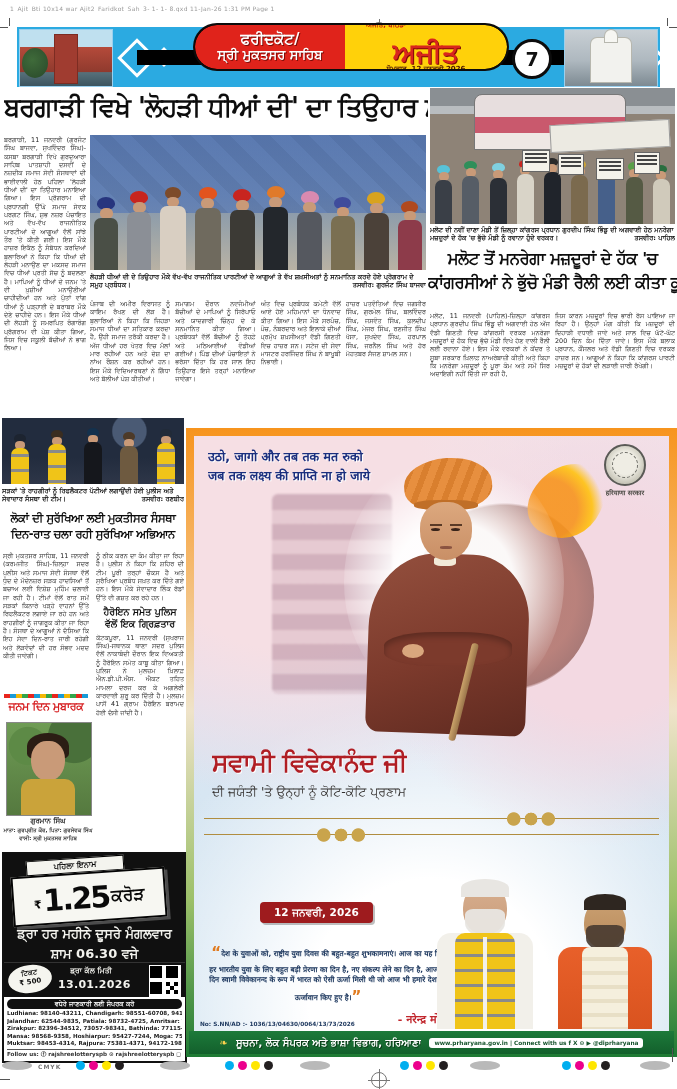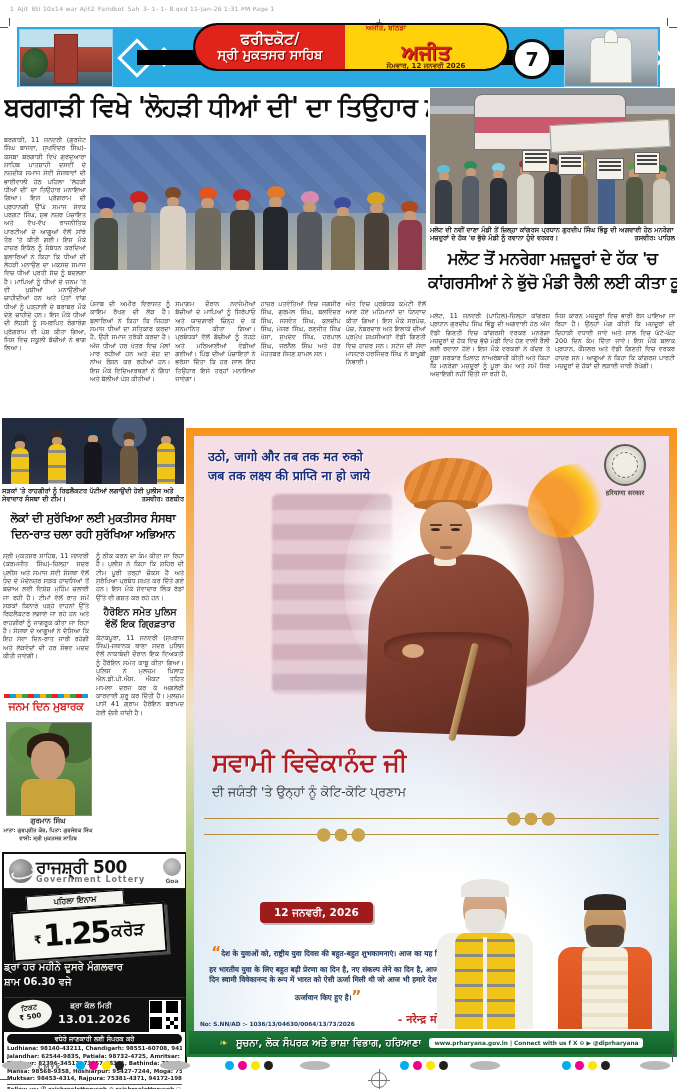--- a/index.html
+++ b/index.html
@@ -28,21 +28,21 @@
   .mh-photo.right:after{content:"";position:absolute;left:40px;top:0px;width:12px;height:12px;background:#f6f6f2;border-radius:50% 50% 0 0;box-shadow:0 0 0 1px #b7b7ae;}
   .mh-bar{left:120px;top:23px;width:450px;height:15px;background:#000;}
   .mh-diamond{width:22px;height:22px;border:3px solid #fff;transform:rotate(45deg);position:absolute;top:17px;}
   .mh-diamond.small{width:10px;height:10px;border-width:2px;top:23px;}
   #mh-oval{left:178px;top:-2px;width:312px;height:44px;background:#000000;border-radius:34px;display:flex;overflow:hidden;box-shadow:0 0 0 2px #0c0c0c;}
   #mh-oval .red{width:150px;height:100%;background:#e0231b;border-radius:32px 0 0 32px;display:flex;flex-direction:column;align-items:center;justify-content:center;color:#fff;font-weight:800;text-shadow:1px 1px 0 #7a0d08;}
   #mh-oval .red .l1{font-size:15px;line-height:1.1;}
   #mh-oval .red .l2{font-size:13px;line-height:1.2;}
   #mh-oval .yellow{flex:1;background:#ffd10a;display:flex;flex-direction:column;align-items:center;justify-content:center;border-radius:0 32px 32px 0;}
   #mh-oval .yellow .ed{font-size:7px;color:#c3130c;font-weight:700;align-self:flex-start;margin-left:21px;}
-  #mh-oval .yellow .logo{font-size:20px;font-weight:900;color:#d9251d;line-height:.95;text-shadow:1px 1px 0 #7e0b06;margin-top:11px;}
+  #mh-oval .yellow .logo{font-size:27px;font-weight:900;color:#d9251d;line-height:.95;text-shadow:1px 1px 0 #7e0b06;margin-top:11px;}
   #mh-oval .yellow .dt{font-size:7px;color:#4a1505;font-weight:700;}
   #mh-page{left:495px;top:12px;width:34px;height:34px;background:#fff;border:3px solid #0c0c0c;border-radius:50%;display:flex;align-items:center;justify-content:center;font-size:19px;font-weight:800;color:#111;}
   
   .headline-main{left:4px;top:92px;width:424px;height:38px;font-size:26px;font-weight:900;color:#0d0d0d;letter-spacing:-1px;}
   .bodytxt{font-size:6.4px;line-height:1.3;color:#222;}
   .caption{font-size:6.6px;font-weight:700;color:#111;line-height:1.25;}
   .credit{float:right;font-weight:700;}
   .colrow{display:flex;gap:5px;}
   .colrow>div{flex:1;overflow:hidden;}
   
@@ -90,21 +90,21 @@
   #lottery .brand{font-size:17px;font-weight:900;color:#141414;letter-spacing:-0.5px;line-height:1;}
   #lottery .brand small{font-size:8px;display:block;color:#777;font-weight:700;letter-spacing:1px;}
   .goa{margin-left:auto;margin-right:4px;text-align:center;font-size:6px;color:#555;font-weight:700;}
   .goa b{display:block;width:18px;height:18px;border-radius:50%;background:radial-gradient(circle at 40% 40%,#cfcfcf,#8a8a8a);margin:0 auto 1px;}
   #lottery .black{position:relative;height:108px;background:#101010;overflow:hidden;}
   .prize-card{position:absolute;left:8px;top:18px;width:150px;height:46px;background:#f7f7f2;border:2px solid #050505;transform:rotate(-4deg);box-shadow:3px 3px 0 #4c4c4c;display:flex;align-items:center;justify-content:center;color:#0a0a0a;}
   .prize-card .cur{font-size:11px;font-weight:700;margin:8px 2px 0 0;}
   .prize-card .amt{font-size:30px;font-weight:900;letter-spacing:-2px;}
   .prize-card .unit{font-size:17px;font-weight:900;margin-left:2px;}
   .first-tag{position:absolute;left:22px;top:4px;width:96px;height:13px;background:#f4f4ee;border:1px solid #000;transform:rotate(-4deg);font-size:8px;font-weight:800;text-align:center;color:#0a0a0a;line-height:13px;}
-  .draw-lines{position:absolute;left:0;right:0;top:70px;color:#f3f3ee;font-size:10px;font-weight:700;line-height:1.5;}
+  .draw-lines{position:absolute;left:0;right:0;top:70px;text-align:center;color:#f3f3ee;font-size:13px;font-weight:700;line-height:1.5;}
   #lottery .mid{position:relative;height:34px;background:#101010;border-top:1px solid #333;}
   .ticket{position:absolute;left:4px;top:2px;width:44px;height:28px;background:#f5f5ef;border-radius:50%;transform:rotate(-8deg);text-align:center;font-size:7px;font-weight:800;color:#111;padding-top:4px;box-sizing:border-box;line-height:1.3;}
   .drawdate{position:absolute;left:54px;top:3px;color:#f3f3ee;font-size:7.5px;font-weight:700;text-align:center;width:66px;line-height:1.4;}
   .drawdate b{font-size:11px;letter-spacing:.3px;}
   .qr{position:absolute;right:4px;top:2px;width:30px;height:30px;background:#fff;padding:1px;}
   #lottery .foot{position:relative;background:#fff;padding:2px 3px 0;}
   .contact-pill{background:#101010;color:#fff;font-size:6.5px;font-weight:700;text-align:center;border-radius:6px;padding:1px 17px;}
   .contacts{font-size:5.6px;line-height:1.35;color:#222;margin-top:1px;font-weight:600;}
   .follow{border-top:1px solid #555;margin-top:1px;padding-top:1px;font-size:5.6px;color:#333;font-weight:600;}
   
@@ -267,26 +267,30 @@
           <div class="body" style="width:25px;height:57px;background:#4b4139"></div>
         </div>
       <div class="person">
           <div class="turban" style="width:17px;height:12px;background:#b0491f"></div>
           <div class="face" style="width:12px;height:10px"></div>
           <div class="body" style="width:24px;height:50px;background:#8d3b4a"></div>
         </div>
     </div>
   </div>
 
+  <div class="abs caption" style="left:90px;top:273px;width:336px;height:25px;overflow:hidden">
+    <span>ਲੋਹੜੀ ਧੀਆਂ ਦੀ ਦੇ ਤਿਉਹਾਰ ਮੌਕੇ ਵੱਖ-ਵੱਖ ਰਾਜਨੀਤਿਕ ਪਾਰਟੀਆਂ ਦੇ ਆਗੂਆਂ ਤੇ ਵੱਖ ਸ਼ਖ਼ਸੀਅਤਾਂ ਨੂੰ ਸਨਮਾਨਿਤ ਕਰਦੇ ਹੋਏ ਪ੍ਰੋਗਰਾਮ ਦੇ ਸਮੂਹ ਪ੍ਰਬੰਧਕ।</span>
+    <span class="credit">ਤਸਵੀਰ: ਗੁਰਜੰਟ ਸਿੰਘ ਬਾਜਵਾ</span>
+  </div>
 
   <div class="abs colrow" style="left:90px;top:300px;width:336px;height:116px">
     <div class="bodytxt just">ਪੰਜਾਬ ਦੀ ਅਮੀਰ ਵਿਰਾਸਤ ਨੂੰ ਕਾਇਮ ਰੱਖਣ ਦੀ ਲੋੜ ਹੈ। ਬੁਲਾਰਿਆਂ ਨੇ ਕਿਹਾ ਕਿ ਜਿਹੜਾ ਸਮਾਜ ਧੀਆਂ ਦਾ ਸਤਿਕਾਰ ਕਰਦਾ ਹੈ, ਉਹੀ ਸਮਾਜ ਤਰੱਕੀ ਕਰਦਾ ਹੈ। ਅੱਜ ਧੀਆਂ ਹਰ ਖੇਤਰ ਵਿਚ ਮੱਲਾਂ ਮਾਰ ਰਹੀਆਂ ਹਨ ਅਤੇ ਦੇਸ਼ ਦਾ ਨਾਂਅ ਰੌਸ਼ਨ ਕਰ ਰਹੀਆਂ ਹਨ। ਇਸ ਮੌਕੇ ਵਿਦਿਆਰਥਣਾਂ ਨੇ ਗਿੱਧਾ ਅਤੇ ਬੋਲੀਆਂ ਪੇਸ਼ ਕੀਤੀਆਂ।</div>
     <div class="bodytxt just">ਸਮਾਗਮ ਦੌਰਾਨ ਨਵਜੰਮੀਆਂ ਬੱਚੀਆਂ ਦੇ ਮਾਪਿਆਂ ਨੂੰ ਸਿਰੋਪਾਓ ਅਤੇ ਯਾਦਗਾਰੀ ਚਿੰਨ੍ਹ ਦੇ ਕੇ ਸਨਮਾਨਿਤ ਕੀਤਾ ਗਿਆ। ਪ੍ਰਬੰਧਕਾਂ ਵੱਲੋਂ ਬੱਚੀਆਂ ਨੂੰ ਤੋਹਫ਼ੇ ਅਤੇ ਮਠਿਆਈਆਂ ਵੰਡੀਆਂ ਗਈਆਂ। ਪਿੰਡ ਦੀਆਂ ਪੰਚਾਇਤਾਂ ਨੇ ਭਰੋਸਾ ਦਿੱਤਾ ਕਿ ਹਰ ਸਾਲ ਇਹ ਤਿਉਹਾਰ ਇਸੇ ਤਰ੍ਹਾਂ ਮਨਾਇਆ ਜਾਵੇਗਾ।</div>
+    <div class="bodytxt just">ਅੰਤ ਵਿਚ ਪ੍ਰਬੰਧਕ ਕਮੇਟੀ ਵੱਲੋਂ ਆਏ ਹੋਏ ਮਹਿਮਾਨਾਂ ਦਾ ਧੰਨਵਾਦ ਕੀਤਾ ਗਿਆ। ਇਸ ਮੌਕੇ ਸਰਪੰਚ, ਪੰਚ, ਨੰਬਰਦਾਰ ਅਤੇ ਇਲਾਕੇ ਦੀਆਂ ਪ੍ਰਮੁੱਖ ਸ਼ਖ਼ਸੀਅਤਾਂ ਵੱਡੀ ਗਿਣਤੀ ਵਿਚ ਹਾਜ਼ਰ ਸਨ। ਸਟੇਜ ਦੀ ਸੇਵਾ ਮਾਸਟਰ ਹਰਜਿੰਦਰ ਸਿੰਘ ਨੇ ਬਾਖੂਬੀ ਨਿਭਾਈ।</div>
     <div class="bodytxt just">ਹਾਜ਼ਰ ਪਤਵੰਤਿਆਂ ਵਿਚ ਜਗਸੀਰ ਸਿੰਘ, ਗੁਰਮੇਲ ਸਿੰਘ, ਬਲਵਿੰਦਰ ਸਿੰਘ, ਜਸਵੰਤ ਸਿੰਘ, ਕੁਲਦੀਪ ਸਿੰਘ, ਮੇਜਰ ਸਿੰਘ, ਰਣਜੀਤ ਸਿੰਘ ਖੋਸਾ, ਸੁਖਦੇਵ ਸਿੰਘ, ਹਰਪਾਲ ਸਿੰਘ, ਜਰਨੈਲ ਸਿੰਘ ਅਤੇ ਹੋਰ ਮੋਹਤਬਰ ਸੱਜਣ ਸ਼ਾਮਲ ਸਨ।</div>
-    <div class="bodytxt just">ਅੰਤ ਵਿਚ ਪ੍ਰਬੰਧਕ ਕਮੇਟੀ ਵੱਲੋਂ ਆਏ ਹੋਏ ਮਹਿਮਾਨਾਂ ਦਾ ਧੰਨਵਾਦ ਕੀਤਾ ਗਿਆ। ਇਸ ਮੌਕੇ ਸਰਪੰਚ, ਪੰਚ, ਨੰਬਰਦਾਰ ਅਤੇ ਇਲਾਕੇ ਦੀਆਂ ਪ੍ਰਮੁੱਖ ਸ਼ਖ਼ਸੀਅਤਾਂ ਵੱਡੀ ਗਿਣਤੀ ਵਿਚ ਹਾਜ਼ਰ ਸਨ। ਸਟੇਜ ਦੀ ਸੇਵਾ ਮਾਸਟਰ ਹਰਜਿੰਦਰ ਸਿੰਘ ਨੇ ਬਾਖੂਬੀ ਨਿਭਾਈ।</div>
   </div>
 
   <div class="photo" id="right-photo">
     <div class="bus"></div>
     <div class="banner"></div>
     <div class="row">
       <div class="person">
           <div class="turban" style="width:13px;height:9px;background:#58c2d8"></div>
           <div class="face" style="width:10px;height:9px"></div>
           <div class="body" style="width:17px;height:44px;background:#3a3f47"></div>
@@ -421,29 +425,20 @@
   <div class="photo" id="bday-photo">
     <div class="hair"></div>
     <div class="face"></div>
     <div class="shirt"></div>
   </div>
   <div class="abs nowrap" style="left:6px;top:817px;width:84px;text-align:center;font-size:7px;font-weight:700">ਗੁਰਮਾਨ ਸਿੰਘ</div>
   <div class="abs nowrap" style="left:2px;top:827px;width:92px;text-align:center;font-size:5.4px;font-weight:600;color:#333">ਮਾਤਾ: ਗੁਰਪ੍ਰੀਤ ਕੌਰ, ਪਿਤਾ: ਗੁਰਸੇਵਕ ਸਿੰਘ</div>
   <div class="abs nowrap" style="left:2px;top:835px;width:92px;text-align:center;font-size:5.4px;font-weight:600;color:#333">ਵਾਸੀ: ਸ੍ਰੀ ਮੁਕਤਸਰ ਸਾਹਿਬ</div>
 
   <div class="abs" id="lottery">
-    <div class="hdr">
-      <span class="globe"></span>
-      <span class="brand">
-        <span>ਰਾਜਸ਼੍ਰੀ</span>
-        <span>500</span>
-        <small>Government Lottery</small>
-      </span>
-      <span class="goa"><b></b><span>Goa</span></span>
-    </div>
     <div class="black">
       <div class="first-tag nowrap">ਪਹਿਲਾ ਇਨਾਮ</div>
       <div class="prize-card">
         <span class="cur">₹</span>
         <span class="amt">1.25</span>
         <span class="unit">ਕਰੋੜ</span>
       </div>
       <div class="draw-lines">
         <div class="nowrap">ਡ੍ਰਾ ਹਰ ਮਹੀਨੇ ਦੂਸਰੇ ਮੰਗਲਵਾਰ</div>
         <div class="nowrap">ਸ਼ਾਮ 06.30 ਵਜੇ</div>

